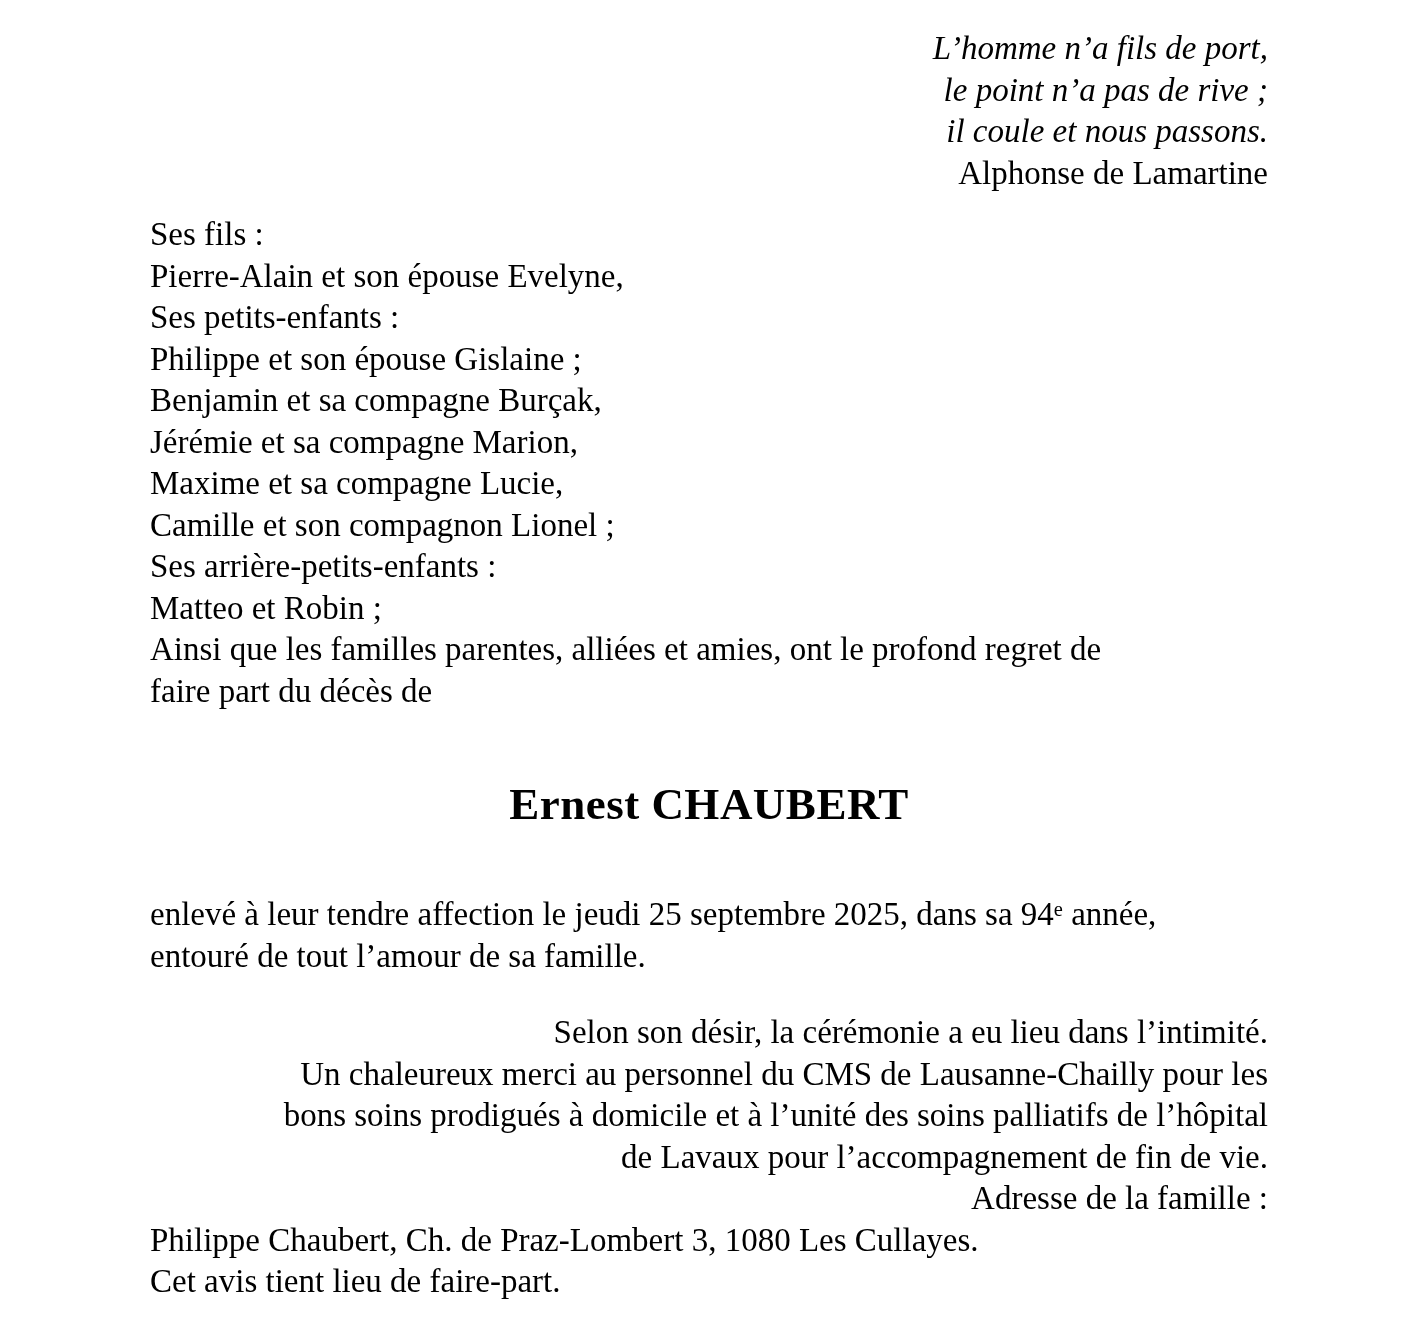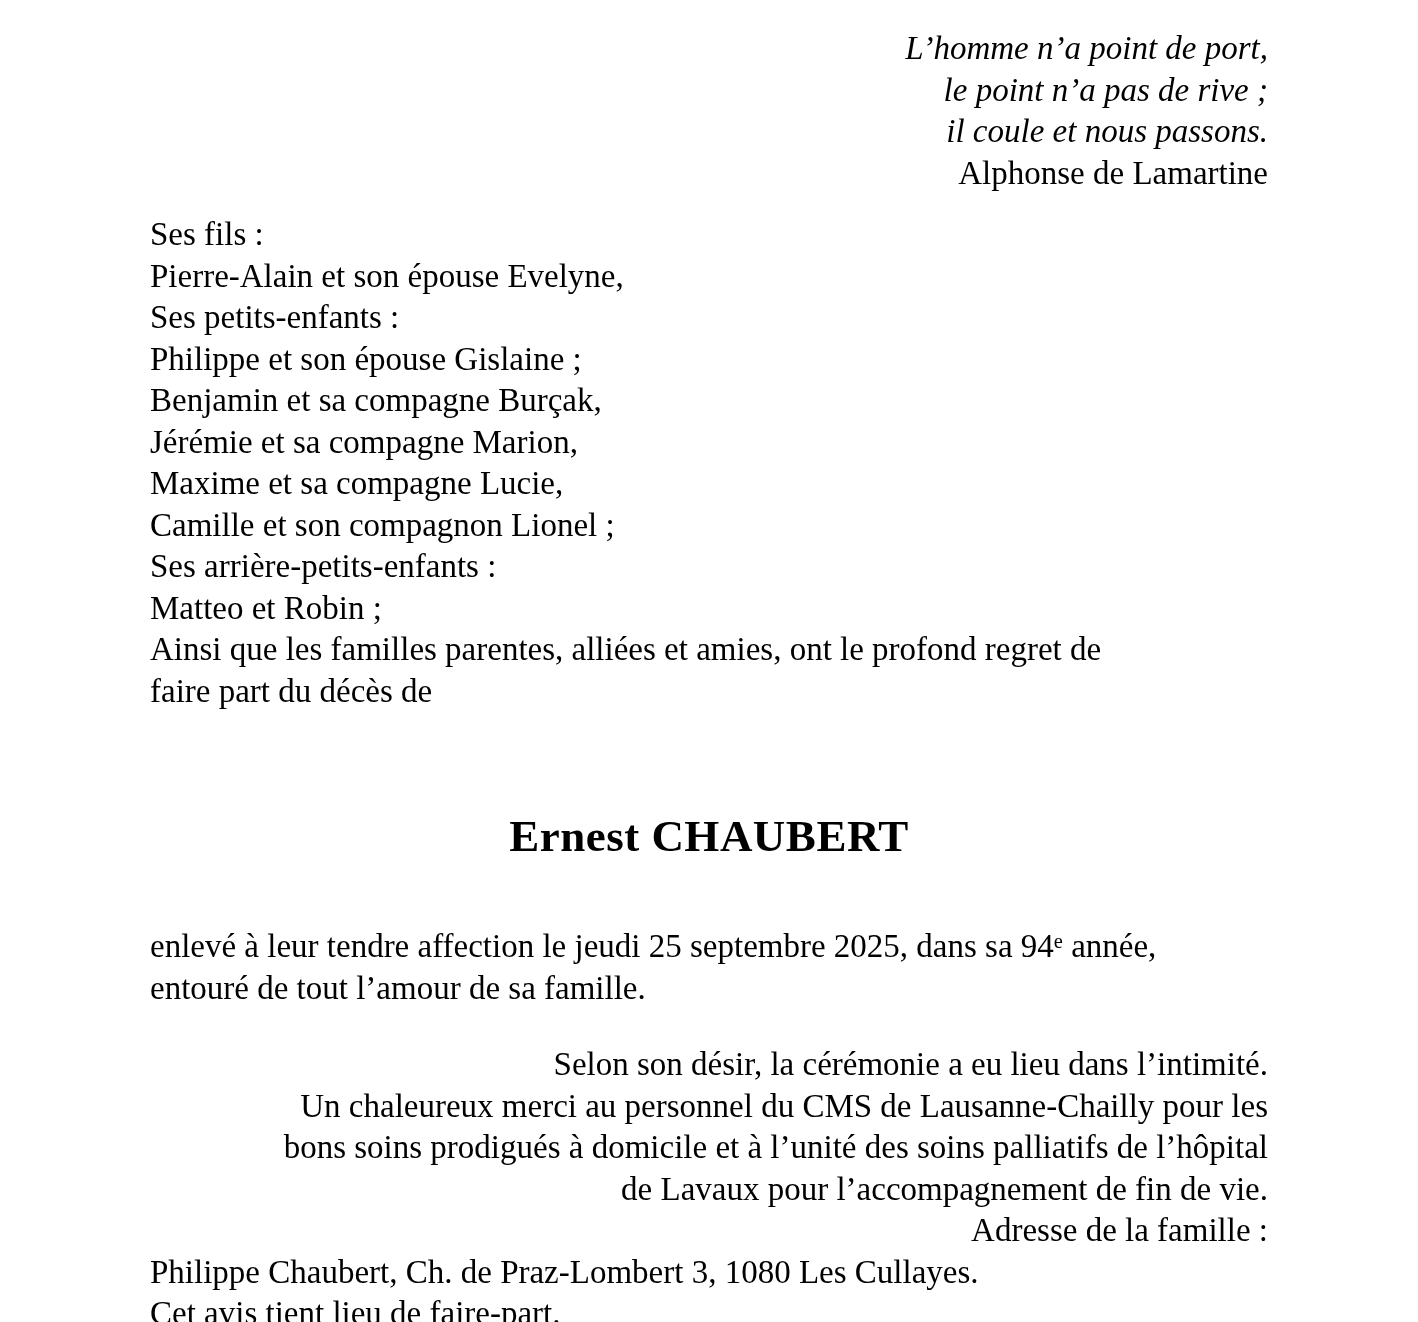--- a/index.html
+++ b/index.html
@@ -28,21 +28,21 @@
     text-align: right;
   }
   .epigraph .quote-line { font-style: italic; }
   .epigraph .attribution { font-style: normal; }
 
   
   .family-list { margin-top: 20px; }
 
   
   .deceased-name {
-    margin-top: 99px;
+    margin-top: 67px;
     text-align: center;
     font-size: 45px;
     line-height: 50px;
     font-weight: bold;
     letter-spacing: 0.5px;
   }
 
   
   .tribute { margin-top: 65px; }
   .tribute sup {
@@ -58,21 +58,21 @@
 
   
   .family-address, .closing-line { text-align: left; }
 </style>
 </head>
 <body>
 
 <div class="page">
 
   <div class="epigraph">
-    <div class="line quote-line">L’homme n’a point de port,</div>
+    <div class="line quote-line">L’homme n’a fils de port,</div>
     <div class="line quote-line">le point n’a pas de rive ;</div>
     <div class="line quote-line">il coule et nous passons.</div>
     <div class="line attribution">Alphonse de Lamartine</div>
   </div>
 
   <div class="family-list">
     <div class="line">Ses fils :</div>
     <div class="line">Pierre-Alain et son épouse Evelyne,</div>
     <div class="line">Ses petits-enfants :</div>
     <div class="line">Philippe et son épouse Gislaine ;</div>

